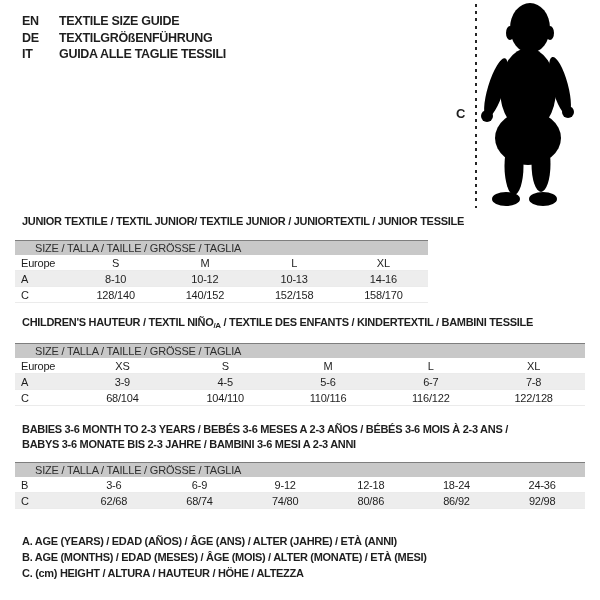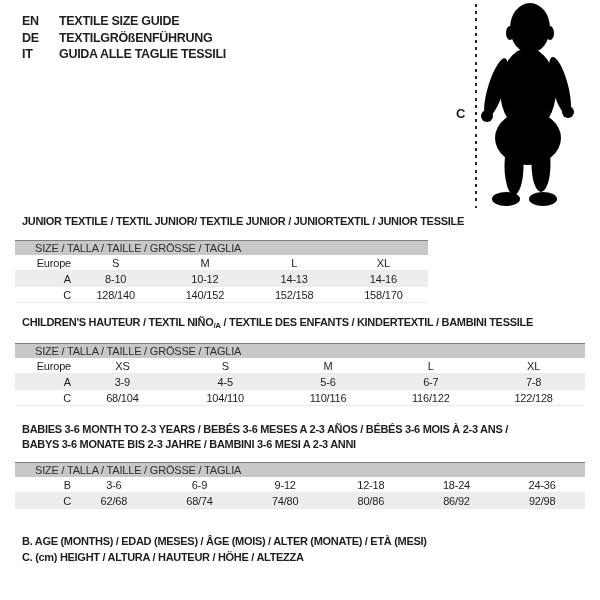--- a/index.html
+++ b/index.html
@@ -24,21 +24,21 @@
 
   
   .section-title { position:absolute; left:22px; font-weight:bold; font-size:11px;
                    letter-spacing:-0.3px; white-space:nowrap; line-height:15px; }
   .sub { font-size:8px; vertical-align:-2px; }
 
   
   .size-table { position:absolute; left:15px; border-collapse:collapse;
                 table-layout:fixed; font-size:11px; letter-spacing:-0.2px; }
   .size-table td { height:15px; padding:0; text-align:center; white-space:nowrap; overflow:hidden; }
-  .size-table td:first-child { text-align:right; padding-left:6px; }
+  .size-table td:first-child { text-align:left; padding-left:6px; }
   .size-table tr.bar td { background:#c8c8c8; border-top:1px solid #7e7e7e;
                           height:14px; color:#2e2e2e; text-align:left; padding-left:20px; }
   .size-table tr.data td { border-bottom:1px solid #ebebeb; }
   .size-table tr.alt td { background:#ededed; }
   col.label { width:56px; }
 
   #junior-title   { top:214px; }
   #junior-table   { top:240px; width:413px; }
   #children-title { top:315px; }
   #children-table { top:343px; width:570px; }
@@ -106,21 +106,21 @@
         <td>Europe</td>
         <td>S</td>
         <td>M</td>
         <td>L</td>
         <td>XL</td>
       </tr>
       <tr class="data alt">
         <td>A</td>
         <td>8-10</td>
         <td>10-12</td>
-        <td>14-13</td>
+        <td>10-13</td>
         <td>14-16</td>
       </tr>
       <tr class="data">
         <td>C</td>
         <td>128/140</td>
         <td>140/152</td>
         <td>152/158</td>
         <td>158/170</td>
       </tr>
     </tbody>
@@ -200,17 +200,18 @@
         <td>68/74</td>
         <td>74/80</td>
         <td>80/86</td>
         <td>86/92</td>
         <td>92/98</td>
       </tr>
     </tbody>
   </table>
 
   <div class="footnotes">
+    <div>A. AGE (YEARS) / EDAD (AÑOS) / ÂGE (ANS) / ALTER (JAHRE) / ETÀ (ANNI)</div>
     <div>B. AGE (MONTHS) / EDAD (MESES) / ÂGE (MOIS) / ALTER (MONATE) / ETÀ (MESI)</div>
     <div>C. (cm) HEIGHT / ALTURA / HAUTEUR / HÖHE / ALTEZZA</div>
   </div>
 
 </div>
 
 </body></html>

